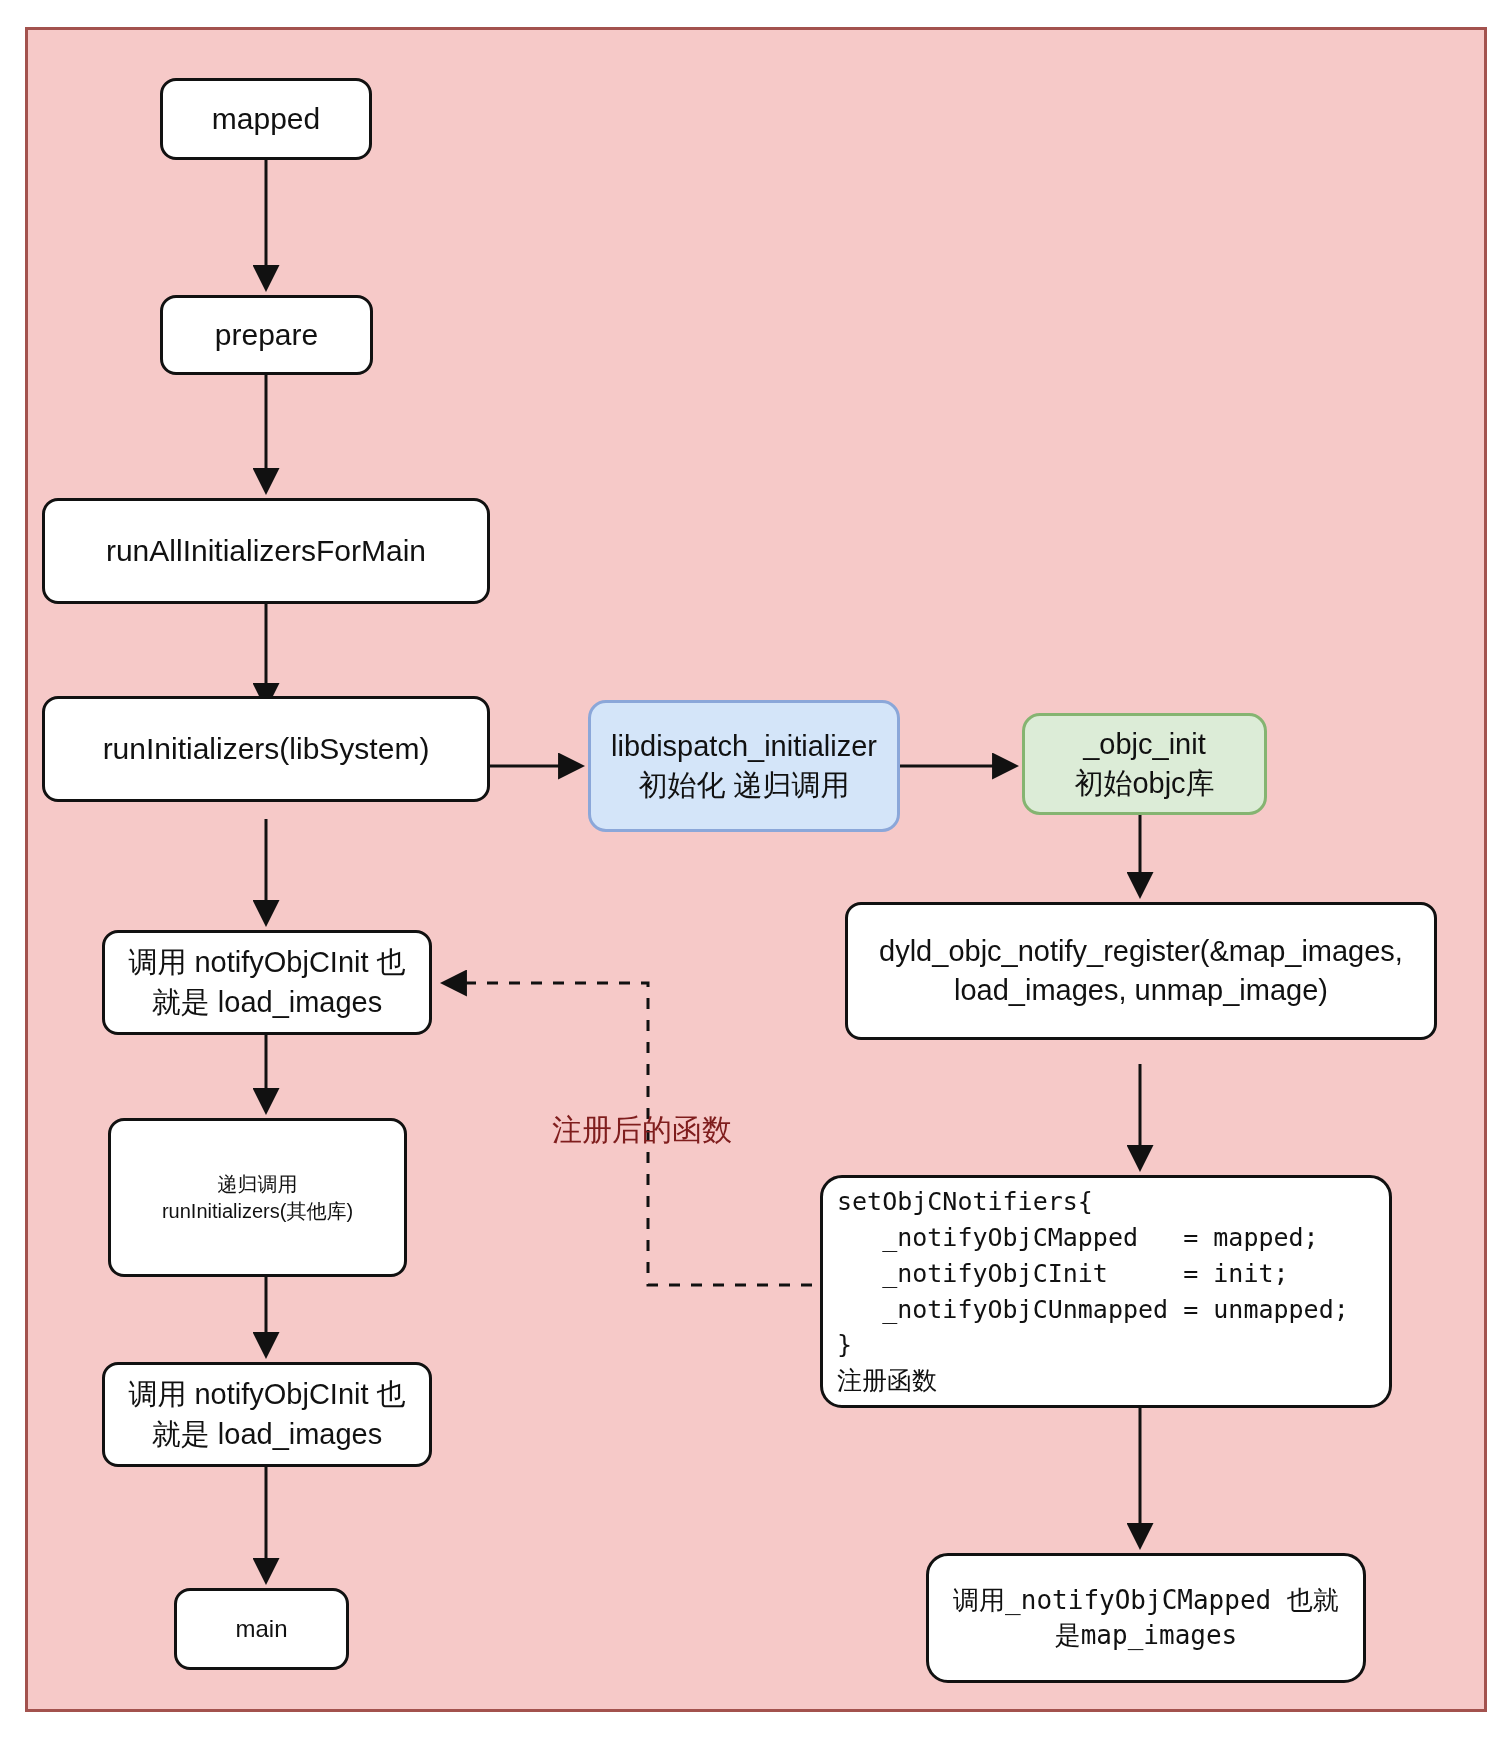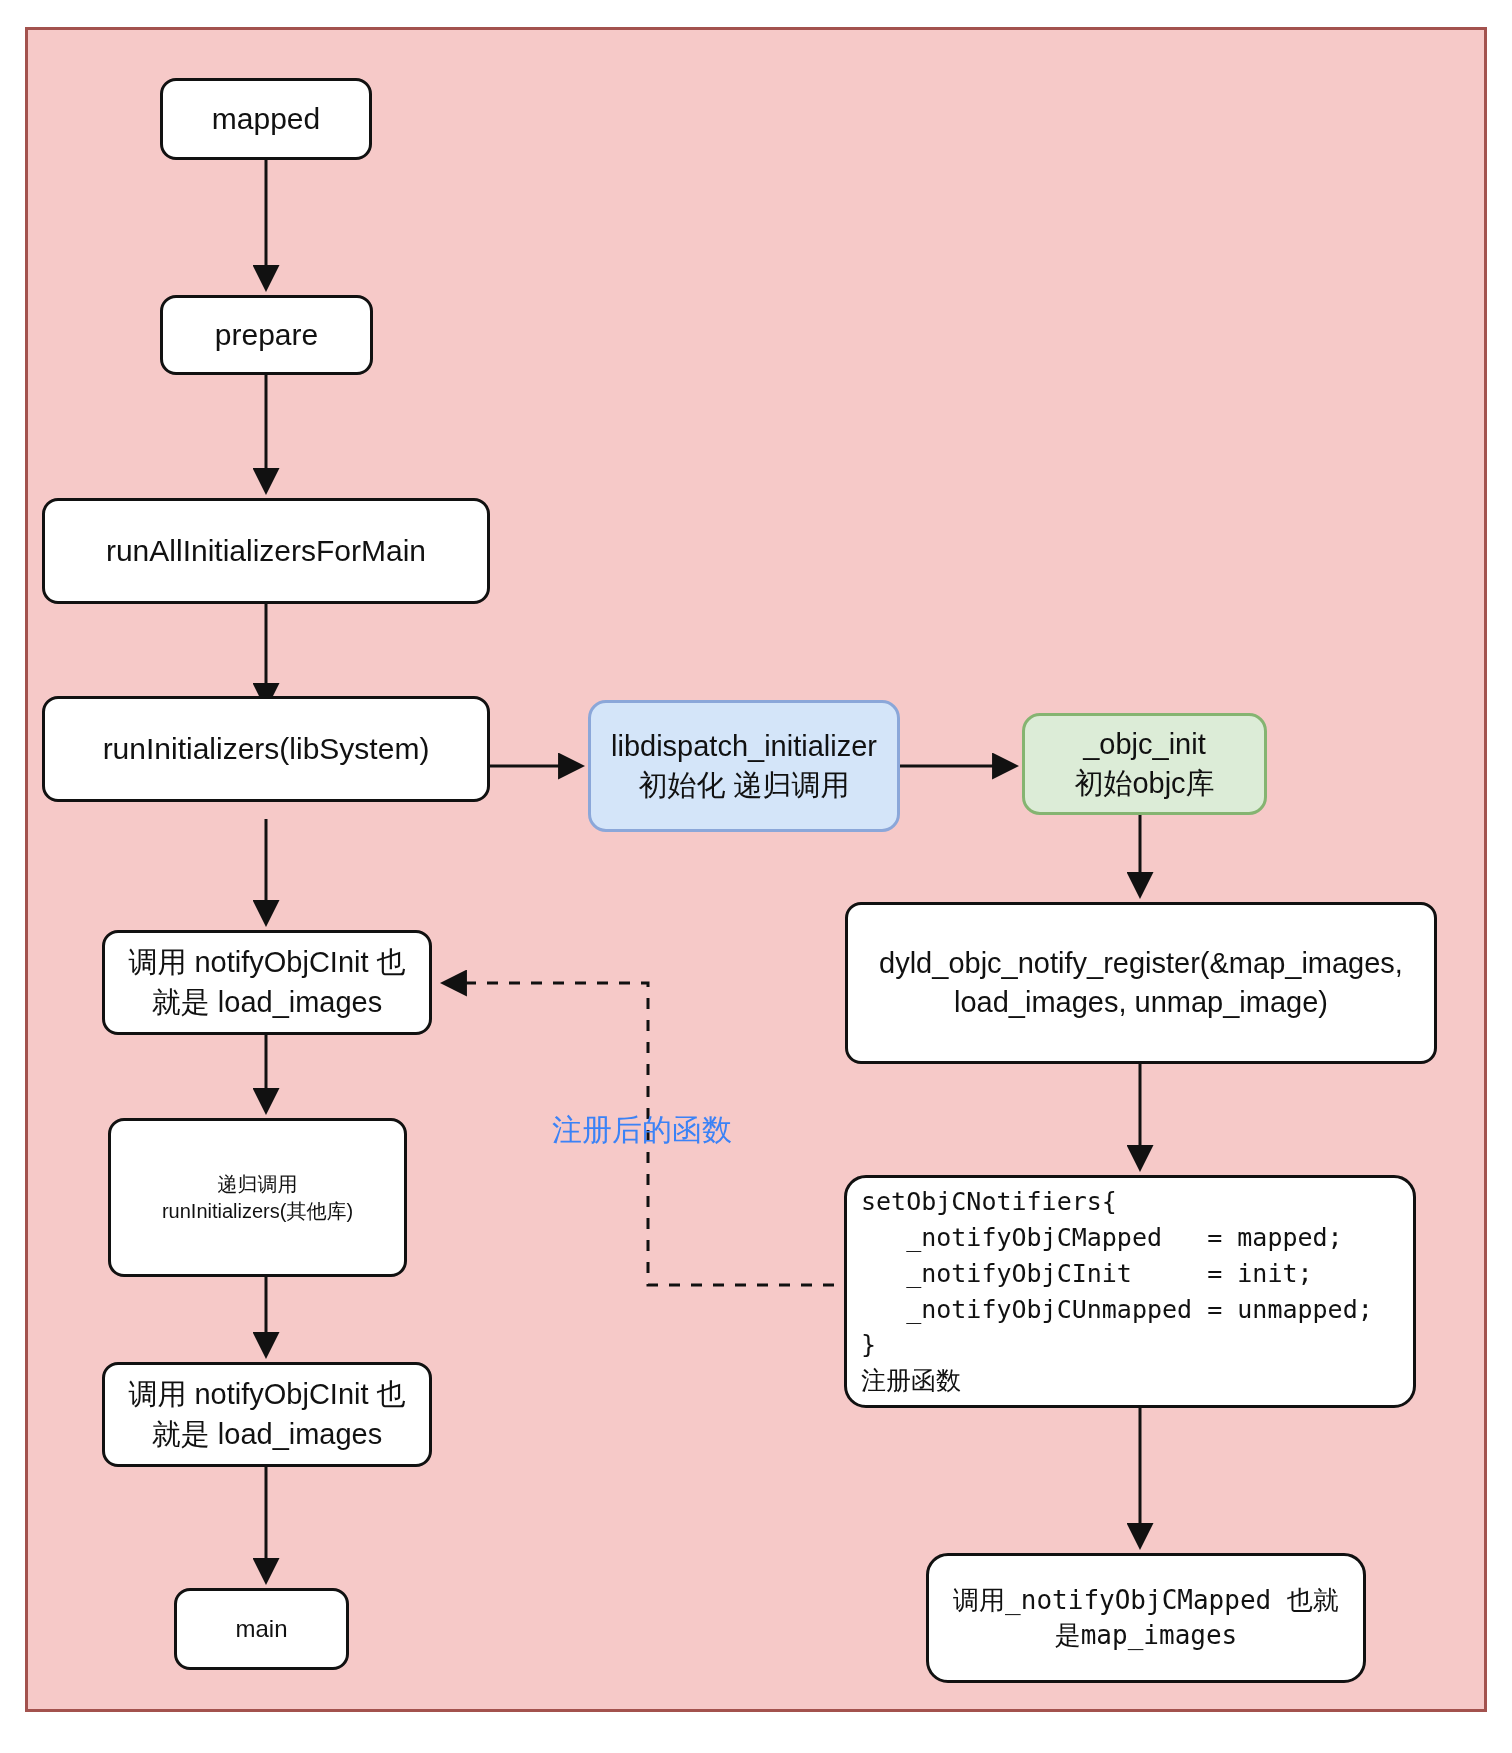--- a/index.html
+++ b/index.html
@@ -19,21 +19,21 @@
     font-size:29px;line-height:1.35;padding:4px 10px;
   }
   .node.blue{background:#d4e5f9;border-color:#8ba7d9;border-radius:18px;}
   .node.green{background:#dcecd7;border-color:#85b471;border-radius:18px;}
   .node.code{
     font-family:"DejaVu Sans Mono",monospace;white-space:pre;
     justify-content:flex-start;text-align:left;padding-left:14px;
     font-size:25px;line-height:1.43;border-radius:22px;
   }
   .node.mono{font-family:"DejaVu Sans Mono",monospace;font-size:26px;border-radius:22px;}
-  .edge-label{position:absolute;font-size:30px;color:#3b82f6;white-space:nowrap;}
+  .edge-label{position:absolute;font-size:30px;color:#7f1d1d;white-space:nowrap;}
   .watermark{position:absolute;font-size:24px;color:rgba(255,255,255,0.85);white-space:nowrap;}
 </style>
 </head>
 <body>
 
 <div class="panel"></div>
 
 <svg class="connectors" viewBox="0 0 1512 1753" xmlns="http://www.w3.org/2000/svg">
   <defs>
     <marker id="ah" viewBox="0 0 10 10" refX="8.5" refY="5" markerWidth="9" markerHeight="9" orient="auto-start-reverse">
@@ -95,26 +95,26 @@
 
 <div class="node" style="left:102px;top:1362px;width:330px;height:105px;">
   <span>调用 notifyObjCInit  也
 就是 load_images</span>
 </div>
 
 <div class="node" style="left:174px;top:1588px;width:175px;height:82px;font-size:24px;">
   <span>main</span>
 </div>
 
-<div class="node" style="left:845px;top:902px;width:592px;height:162px;font-size:29px;">
+<div class="node" style="left:845px;top:902px;width:592px;height:138px;font-size:29px;">
   <span>dyld_objc_notify_register(&amp;map_images,
 load_images, unmap_image)</span>
 </div>
 
-<div class="node code" style="left:844px;top:1175px;width:572px;height:233px;">
+<div class="node code" style="left:820px;top:1175px;width:572px;height:233px;">
   <span>setObjCNotifiers{
    _notifyObjCMapped   = mapped;
    _notifyObjCInit     = init;
    _notifyObjCUnmapped = unmapped;
 }
 注册函数</span>
 </div>
 
 <div class="node mono" style="left:926px;top:1553px;width:440px;height:130px;">
   <span>调用_notifyObjCMapped 也就

